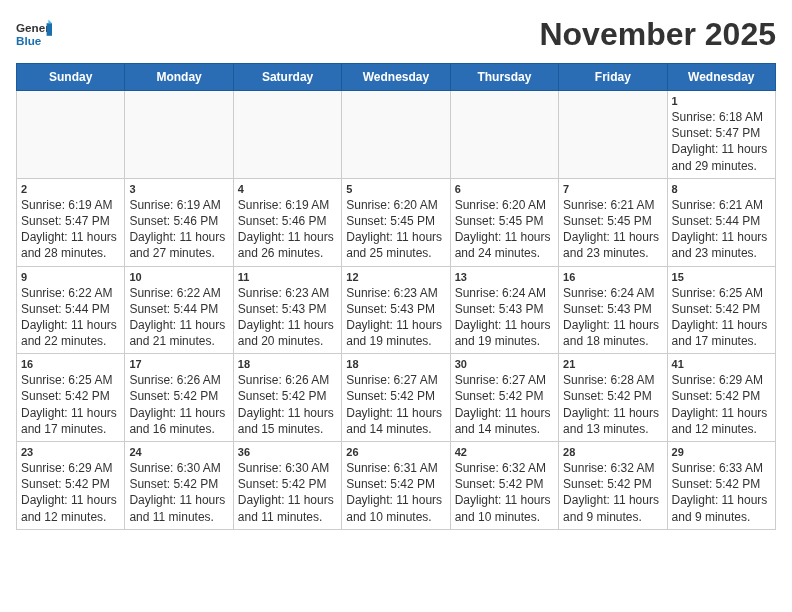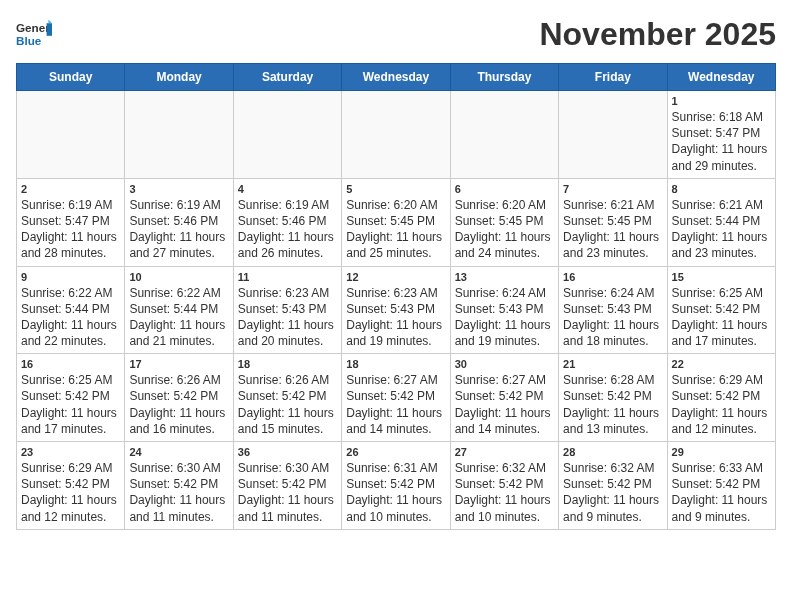--- a/index.html
+++ b/index.html
@@ -261,21 +261,21 @@
 and 14 minutes.</div>
         </td>
         <td>
           <span class="day-num">21</span>
           <div class="cell-content">Sunrise: 6:28 AM
 Sunset: 5:42 PM
 Daylight: 11 hours
 and 13 minutes.</div>
         </td>
         <td>
-          <span class="day-num">22</span>
+          <span class="day-num">41</span>
           <div class="cell-content">Sunrise: 6:29 AM
 Sunset: 5:42 PM
 Daylight: 11 hours
 and 12 minutes.</div>
         </td>
       </tr>
       <tr>
         <td>
           <span class="day-num">23</span>
           <div class="cell-content">Sunrise: 6:29 AM
@@ -298,21 +298,21 @@
 and 11 minutes.</div>
         </td>
         <td>
           <span class="day-num">26</span>
           <div class="cell-content">Sunrise: 6:31 AM
 Sunset: 5:42 PM
 Daylight: 11 hours
 and 10 minutes.</div>
         </td>
         <td>
-          <span class="day-num">27</span>
+          <span class="day-num">42</span>
           <div class="cell-content">Sunrise: 6:32 AM
 Sunset: 5:42 PM
 Daylight: 11 hours
 and 10 minutes.</div>
         </td>
         <td>
           <span class="day-num">28</span>
           <div class="cell-content">Sunrise: 6:32 AM
 Sunset: 5:42 PM
 Daylight: 11 hours

